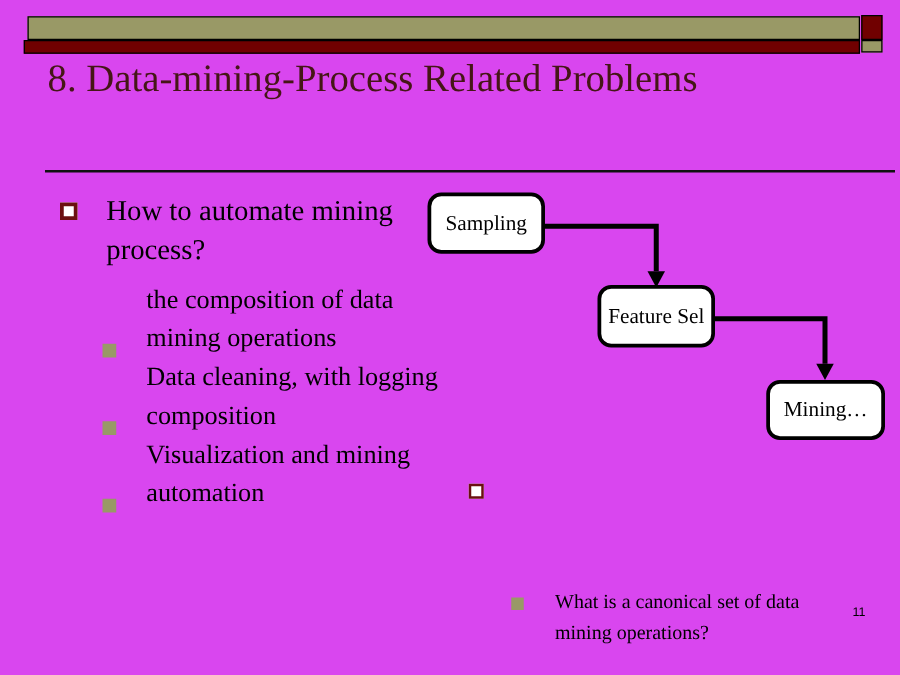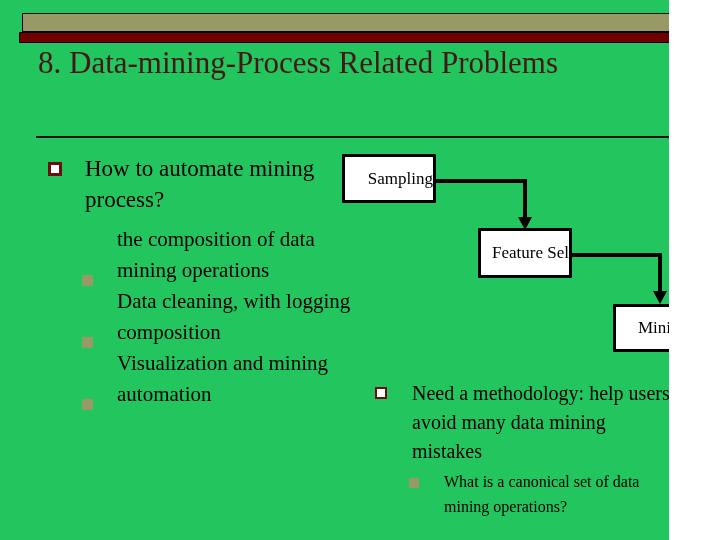--- a/index.html
+++ b/index.html
@@ -1,20 +1,20 @@
 <!DOCTYPE html>
 <html><head>
 <meta charset="utf-8">
 <style>
   html, body { margin: 0; padding: 0; background: #fff; }
   .slide {
     position: relative;
-    width: 669px;
+    width: 720px;
     height: 540px;
-    background: #22c55e;
+    background: #d946ef;
     overflow: hidden;
     font-family: "Liberation Serif", serif;
     color: #000;
   }
 
   
   .bar-khaki {
     position: absolute; left: 22px; top: 13px;
     width: 666px; height: 19px;
     background: #999966; border: 1px solid #000;
@@ -82,23 +82,23 @@
   .main-right .hollow-sq { margin-top: 8px; margin-right: 25px; }
   .main-right .btxt { width: 268px; font-size: 20px; line-height: 29px; }
 
   .sub-right { left: 409px; top: 469px; width: 280px; }
   .sub-right .khaki-sq { margin-top: 9px; margin-right: 25px; }
   .sub-right .btxt { width: 200px; font-size: 16px; line-height: 25px; }
 
   
   .node {
     position: absolute; box-sizing: border-box;
-    border: 3px solid #000; border-radius: 1px;
+    border: 3px solid #000; border-radius: 11px;
     background: #fff;
-    display: flex; align-items: center; justify-content: flex-end;
+    display: flex; align-items: center; justify-content: center;
     font-size: 17px; white-space: nowrap;
   }
   .node-sampling { left: 342px; top: 154px; width: 94px; height: 49px; }
   .node-feature  { left: 478px; top: 228px; width: 94px; height: 50px; }
   .node-mining   { left: 613px; top: 304px; width: 95px; height: 48px; }
 
   .connectors {
     position: absolute; left: 0; top: 0;
     width: 720px; height: 540px;
     pointer-events: none;
@@ -156,21 +156,20 @@
   </div>
   <div class="node node-mining">
     <span>Mining…</span>
   </div>
   <div class="node node-feature">
     <span>Feature Sel</span>
   </div>
 
   <div class="row main-right">
     <span class="hollow-sq small"></span>
-    <div class="btxt">Need a methodology: help users avoid many data mining mistakes</div>
   </div>
 
   <div class="row sub-right">
     <span class="khaki-sq small"></span>
     <div class="btxt">What is a canonical set of data mining operations?</div>
   </div>
 
   <div class="page-num">11</div>
 
 </div>

